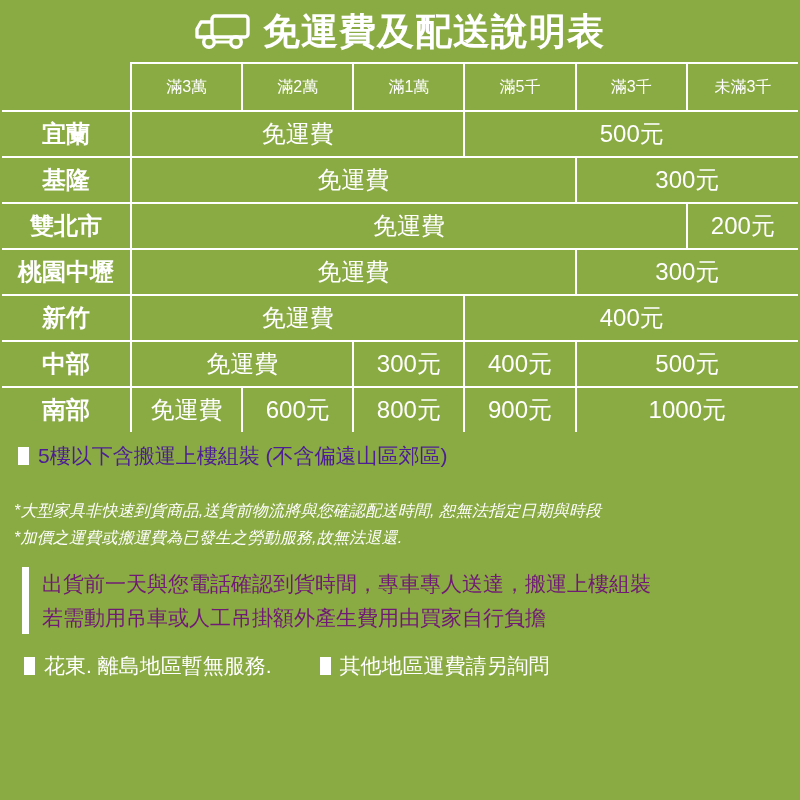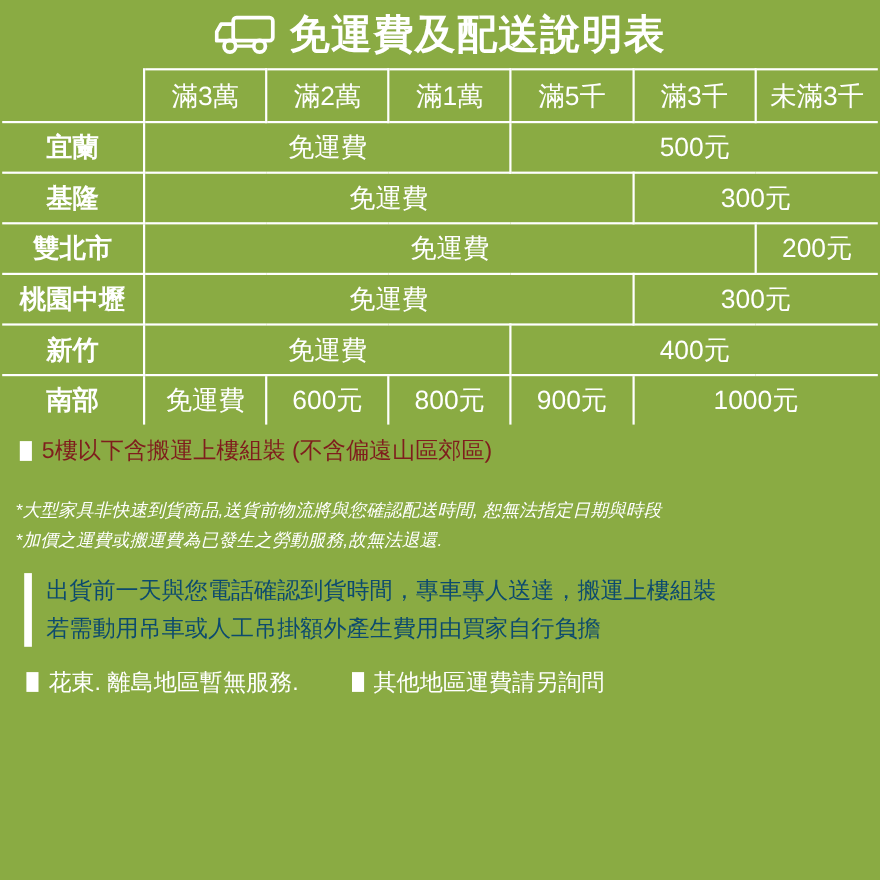--- a/index.html
+++ b/index.html
@@ -58,21 +58,21 @@
     text-align: center;
     vertical-align: middle;
     font-size: 24px;
     color: #ffffff;
     font-weight: normal;
     padding: 0;
     height: 44px;
     white-space: nowrap;
   }
   table.fee thead th {
-    font-size: 24px;
+    font-size: 16px;
     height: 46px;
   }
   table.fee thead th.corner {
     border-left: none;
     border-top: none;
   }
   table.fee tbody td.rowlabel {
     font-weight: bold;
     font-size: 24px;
     border-left: none;
@@ -88,21 +88,21 @@
   
   .notes {
     padding: 8px 0 0 18px;
   }
   .note-line {
     display: flex;
     align-items: center;
     gap: 9px;
     font-size: 21px;
     line-height: 1.55;
-    color: #7f1d1d;
+    color: #4c1d95;
   }
   .sq {
     width: 11px;
     height: 18px;
     background: #ffffff;
     flex: 0 0 auto;
     display: inline-block;
   }
 
   
@@ -119,21 +119,21 @@
 
   
   .bar-block {
     margin: 16px 0 0 22px;
     padding-left: 13px;
     border-left: 7px solid #ffffff;
   }
   .bar-line {
     font-size: 21px;
     line-height: 1.6;
-    color: #0c4a6e;
+    color: #701a75;
   }
 
   
   .footer {
     display: flex;
     align-items: center;
     gap: 48px;
     padding: 18px 0 0 24px;
   }
   .footer-item {
@@ -200,20 +200,27 @@
           <td colspan="4">免運費</td>
           <td colspan="2" class="lastcol">300元</td>
         </tr>
 
         <tr>
           <td class="rowlabel">新竹</td>
           <td colspan="3">免運費</td>
           <td colspan="3" class="lastcol">400元</td>
         </tr>
 
+        <tr>
+          <td class="rowlabel">中部</td>
+          <td colspan="2">免運費</td>
+          <td colspan="1">300元</td>
+          <td colspan="1">400元</td>
+          <td colspan="2" class="lastcol">500元</td>
+        </tr>
 
         <tr>
           <td class="rowlabel">南部</td>
           <td colspan="1">免運費</td>
           <td colspan="1">600元</td>
           <td colspan="1">800元</td>
           <td colspan="1">900元</td>
           <td colspan="2" class="lastcol">1000元</td>
         </tr>
       </tbody>

